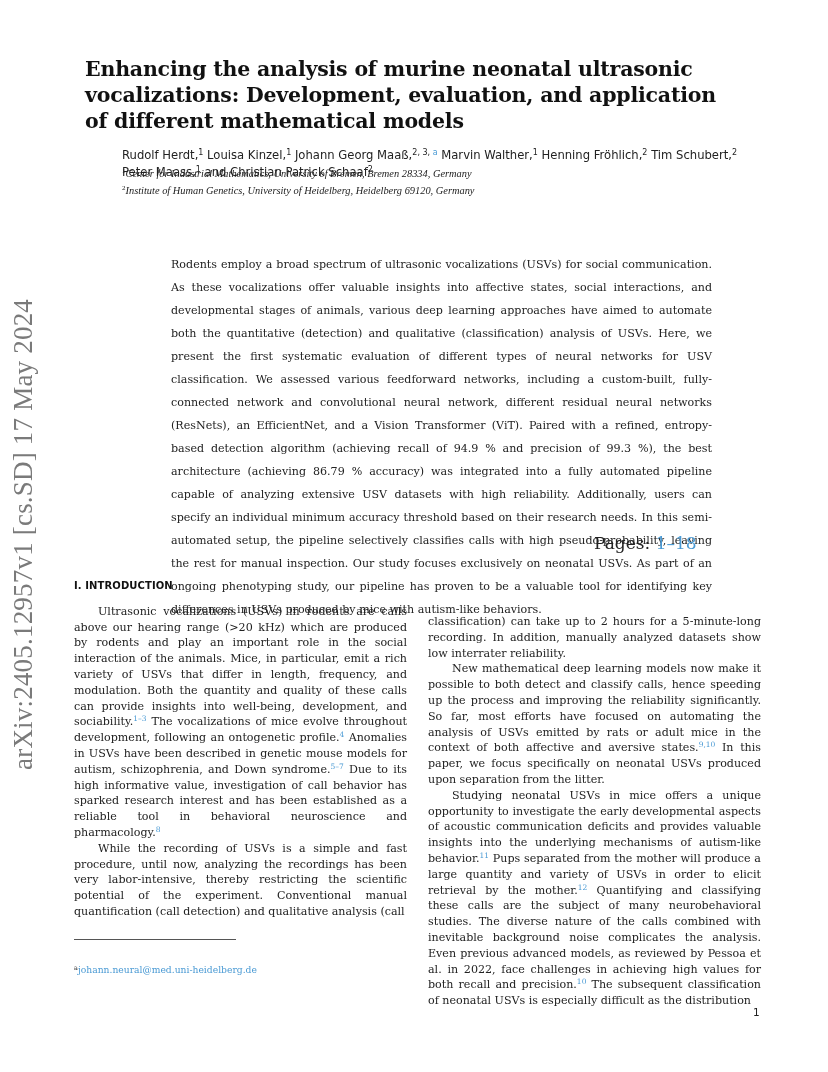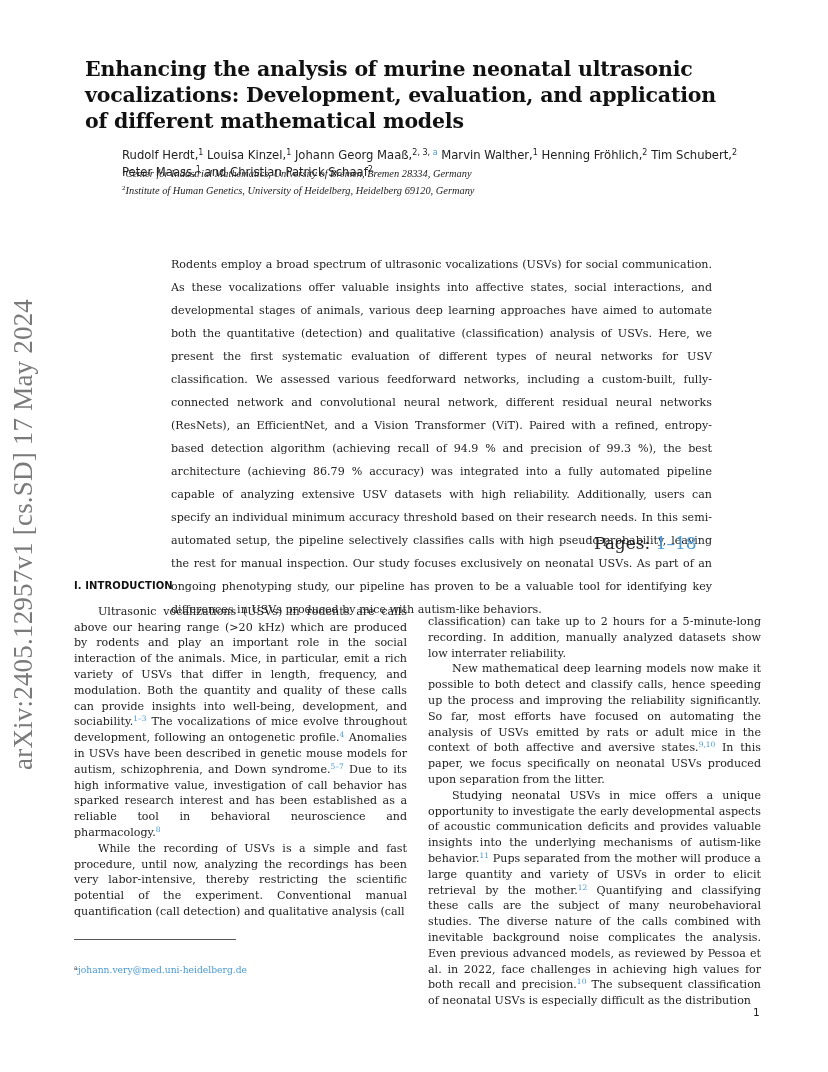--- a/index.html
+++ b/index.html
@@ -73,16 +73,16 @@
 <div class="col right">
   <div id="rightParas">
       <p class="noindent">classification) can take up to 2 hours for a 5-minute-long recording. In addition, manually analyzed datasets show low interrater reliability.</p>
       <p>New mathematical deep learning models now make it possible to both detect and classify calls, hence speeding up the process and improving the reliability significantly. So far, most efforts have focused on automating the analysis of USVs emitted by rats or adult mice in the context of both affective and aversive states.<span class="cite">9,10</span> In this paper, we focus specifically on neonatal USVs produced upon separation from the litter.</p>
       <p>Studying neonatal USVs in mice offers a unique opportunity to investigate the early developmental aspects of acoustic communication deficits and provides valuable insights into the underlying mechanisms of autism-like behavior.<span class="cite">11</span> Pups separated from the mother will produce a large quantity and variety of USVs in order to elicit retrieval by the mother.<span class="cite">12</span> Quantifying and classifying these calls are the subject of many neurobehavioral studies.  The diverse nature of the calls combined with inevitable background noise complicates the analysis. Even previous advanced models, as reviewed by Pessoa et al. in 2022, face challenges in achieving high values for both recall and precision.<span class="cite">10</span> The subsequent classification of neonatal USVs is especially difficult as the distribution</p>
     </div>
 </div>
 
 <div class="footnote-rule"></div>
 <div class="footnote">
-  <sup>a</sup><span>johann.very@med.uni-heidelberg.de</span>
+  <sup>a</sup><span>johann.neural@med.uni-heidelberg.de</span>
 </div>
 
 <div class="page-number">1</div>
 
 </body></html>

